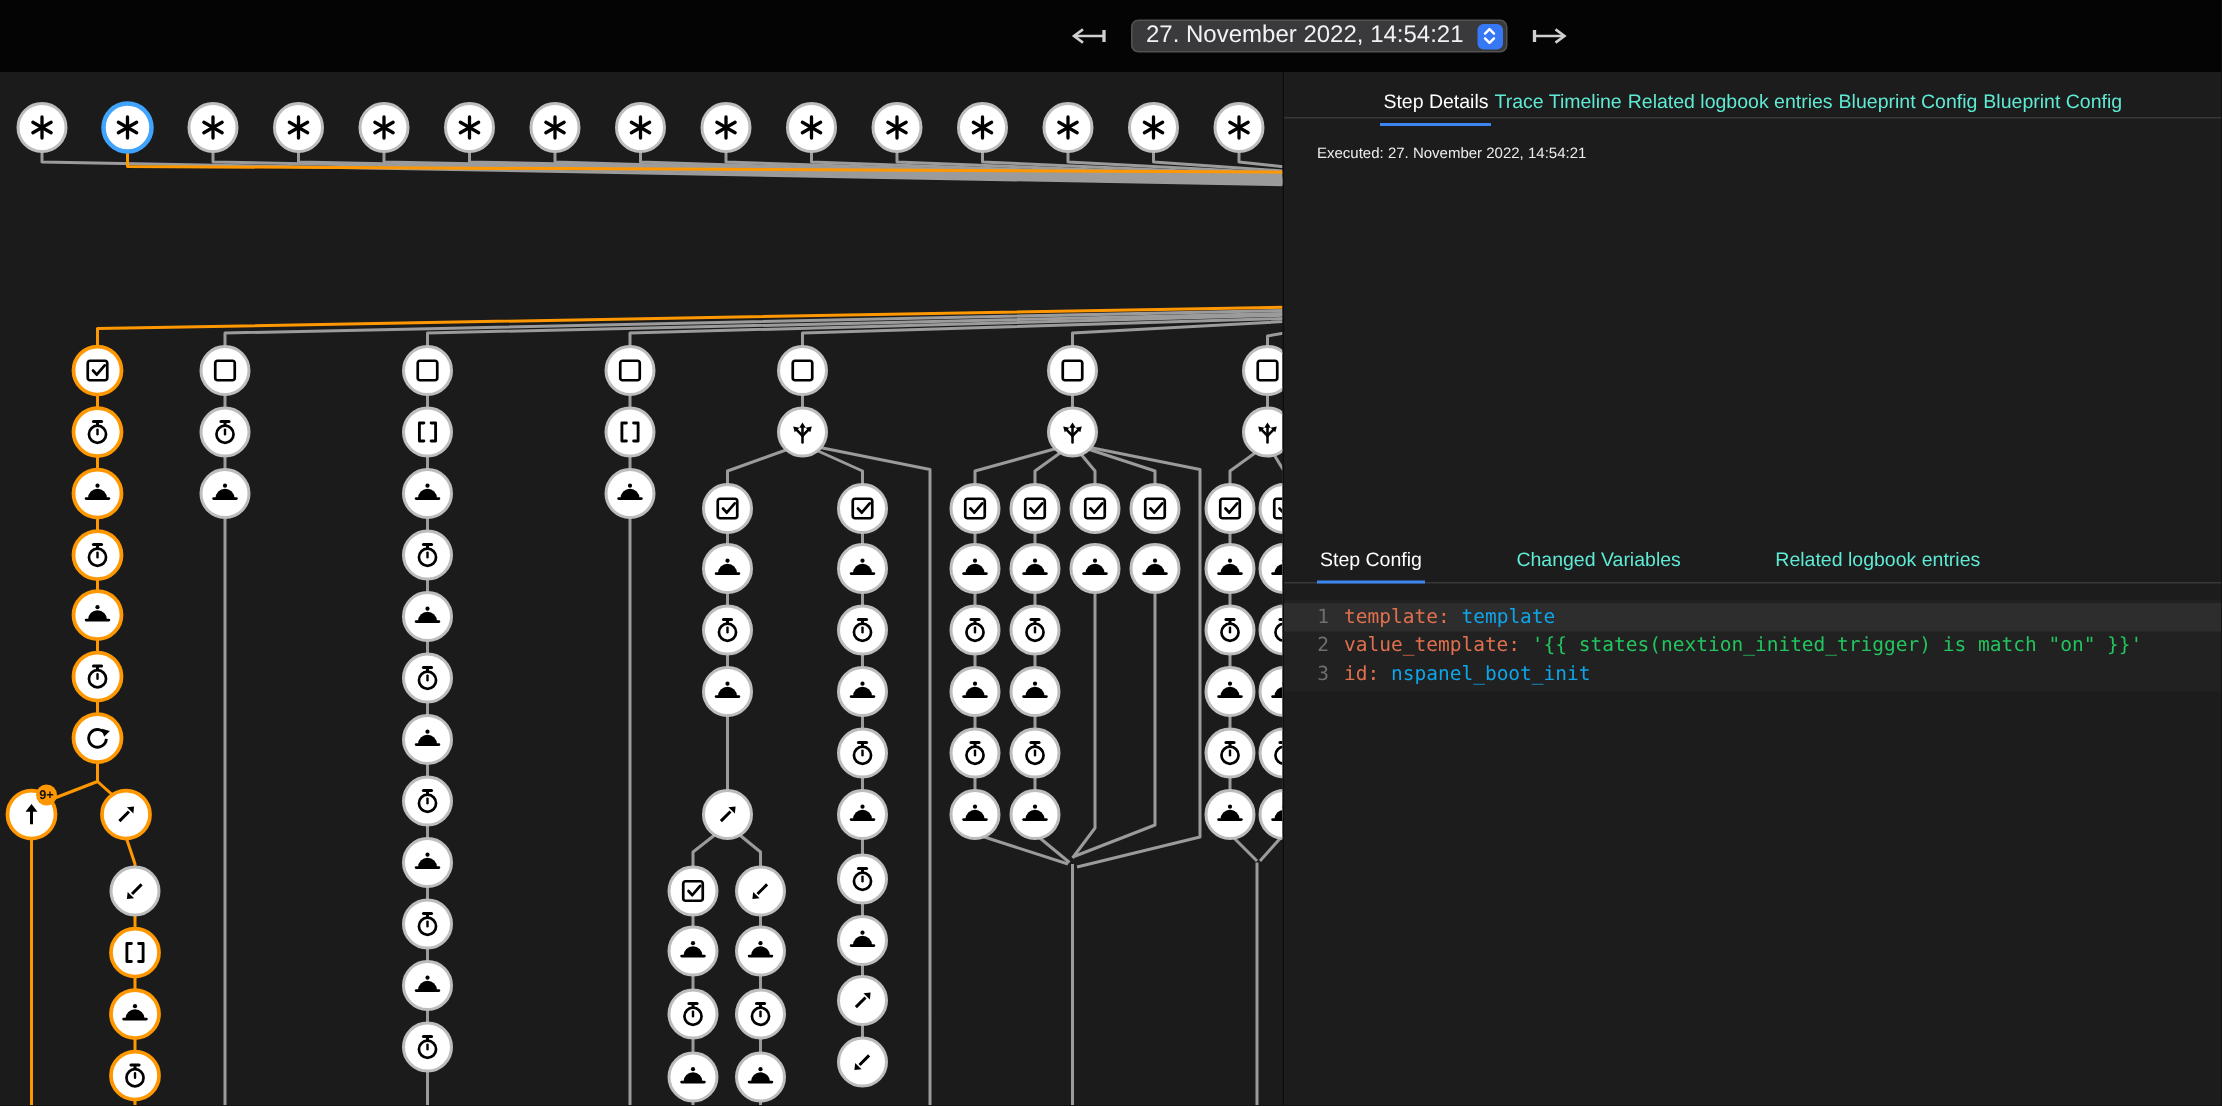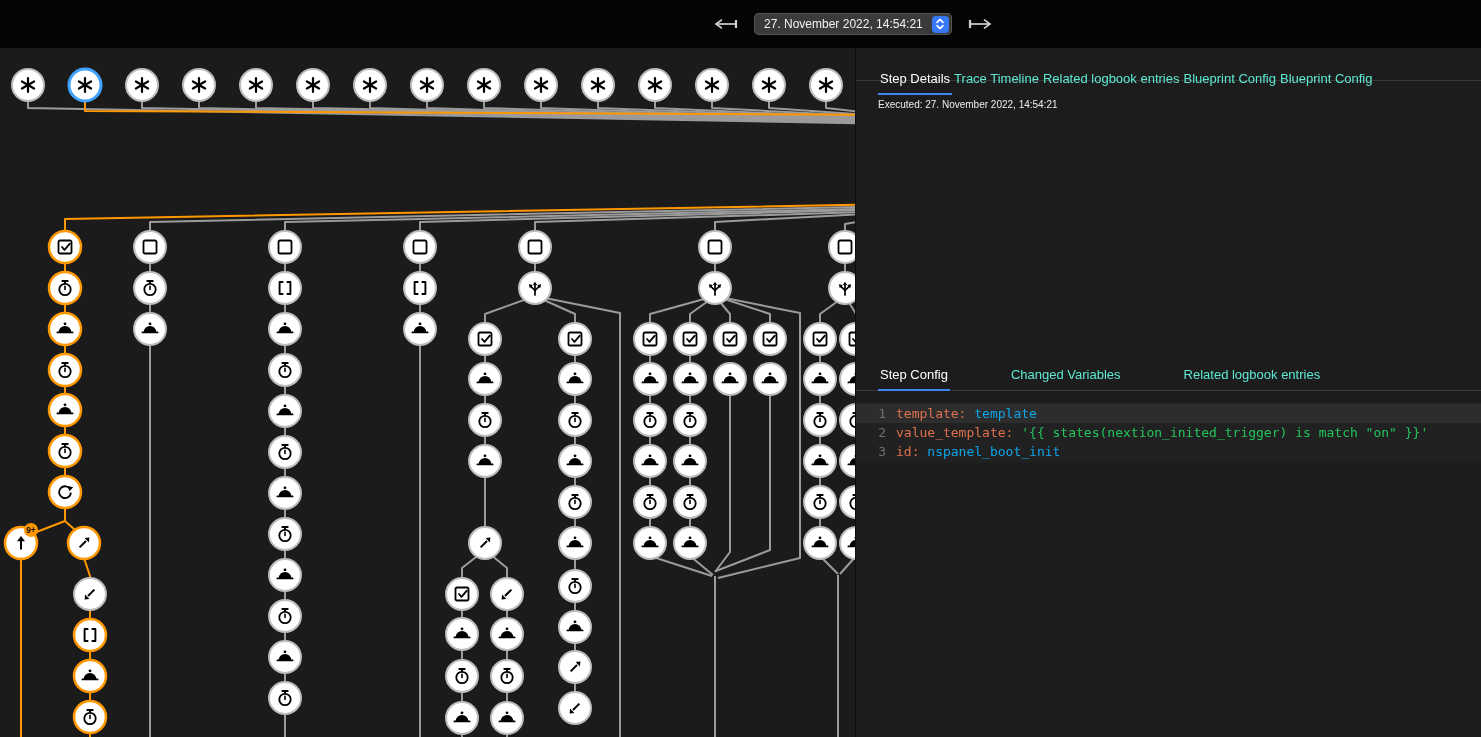--- a/index.html
+++ b/index.html
@@ -2,29 +2,29 @@
 <html><head>
 <meta charset="utf-8">
 <style>
   html,body{margin:0;padding:0;background:#111;}
   .app{position:relative;width:1481px;height:737px;overflow:hidden;background:#1b1b1b;font-family:"Liberation Sans",sans-serif;}
   
   .topbar{position:absolute;top:0;left:0;width:100%;height:48px;background:#040404;z-index:5;}
   .trace-nav{position:absolute;left:710px;top:0;height:48px;display:flex;align-items:center;gap:14px;}
   .nav-arrow{background:none;border:none;padding:2px;cursor:pointer;display:flex;align-items:center;}
   .trace-select{display:flex;align-items:center;background:#3a3a3c;border-radius:5px;padding:2px 3px 2px 10px;gap:9px;height:22px;box-sizing:border-box;box-shadow:0 0 0 1px #525252 inset;cursor:pointer;}
-  .trace-select .val{color:#f2f2f2;font-size:12px;white-space:nowrap;}
+  .trace-select .val{color:#f2f2f2;font-size:16px;white-space:nowrap;}
   .stepper{width:17px;height:17px;background:#3678f5;border-radius:4px;display:flex;align-items:center;justify-content:center;flex:none;}
   
   .main{position:absolute;top:48px;left:0;right:0;bottom:0;display:flex;}
   .graph{width:855px;height:689px;position:relative;background:#1b1b1b;flex:none;overflow:hidden;}
   .graph svg{display:block;}
   .panel{flex:1;background:#1c1c1c;border-left:1px solid #0c0c0c;display:flex;flex-direction:column;min-width:0;}
   .tabs{display:flex;border-bottom:1px solid #383838;height:31px;flex:none;box-sizing:border-box;}
-  .tabs-main{justify-content:flex-start;padding:16px 22px;}
+  .tabs-main{justify-content:center;padding:5px 22px;}
   .tabs-sub{justify-content:flex-start;gap:59px;padding:0 22px;align-items:center;}
   .tab{display:flex;align-items:center;font-size:13px;color:#5eead4;cursor:pointer;border-bottom:2px solid transparent;padding:0 2px;height:31px;box-sizing:border-box;white-space:nowrap;}
   .tab.active{color:#ffffff;}
   .panel-content{height:279px;flex:none;padding:18px 22px;box-sizing:border-box;color:#ededed;font-size:10px;}
   .code{margin-top:11px;background:#212121;font-family:"DejaVu Sans Mono",monospace;font-size:13px;line-height:19px;padding:2px 0;}
   .code-line{display:flex;}
   .code-line.active{background:#2d2d2d;}
   .gutter{width:30px;text-align:right;padding-right:10px;color:#6f6f6f;flex:none;user-select:none;}
   .code-text{white-space:pre;}
   .tok-key{color:#e0704e;}

